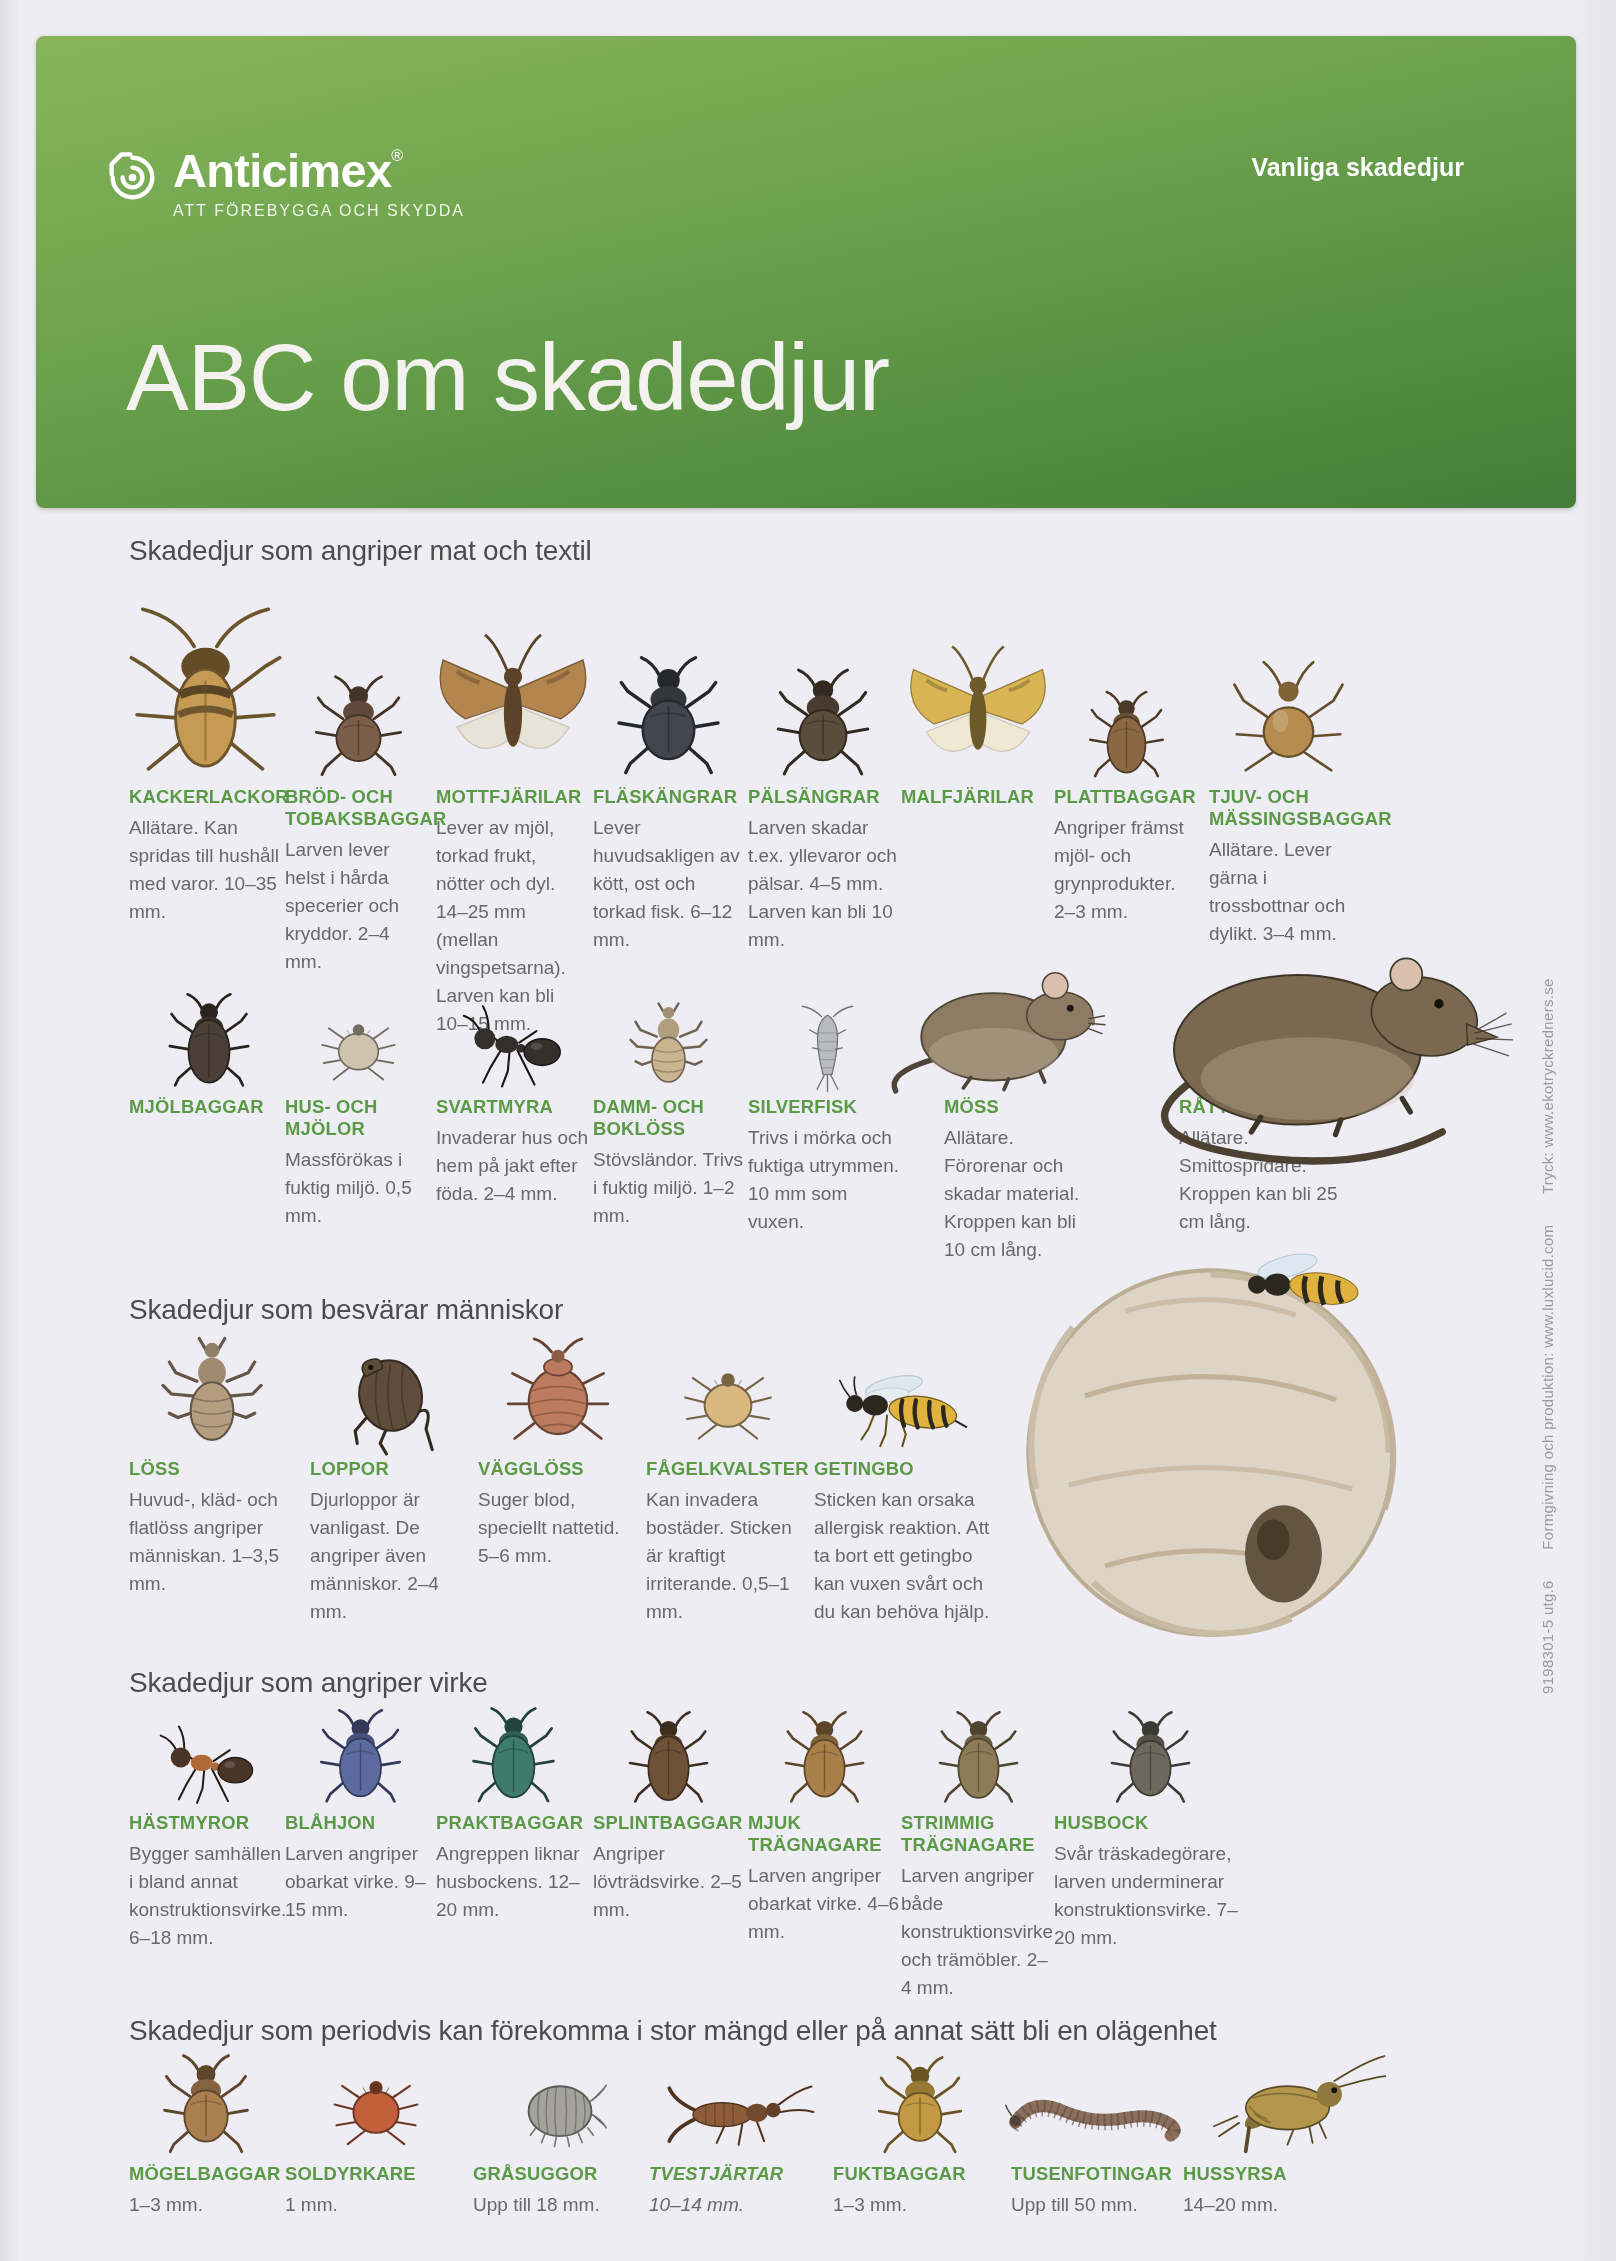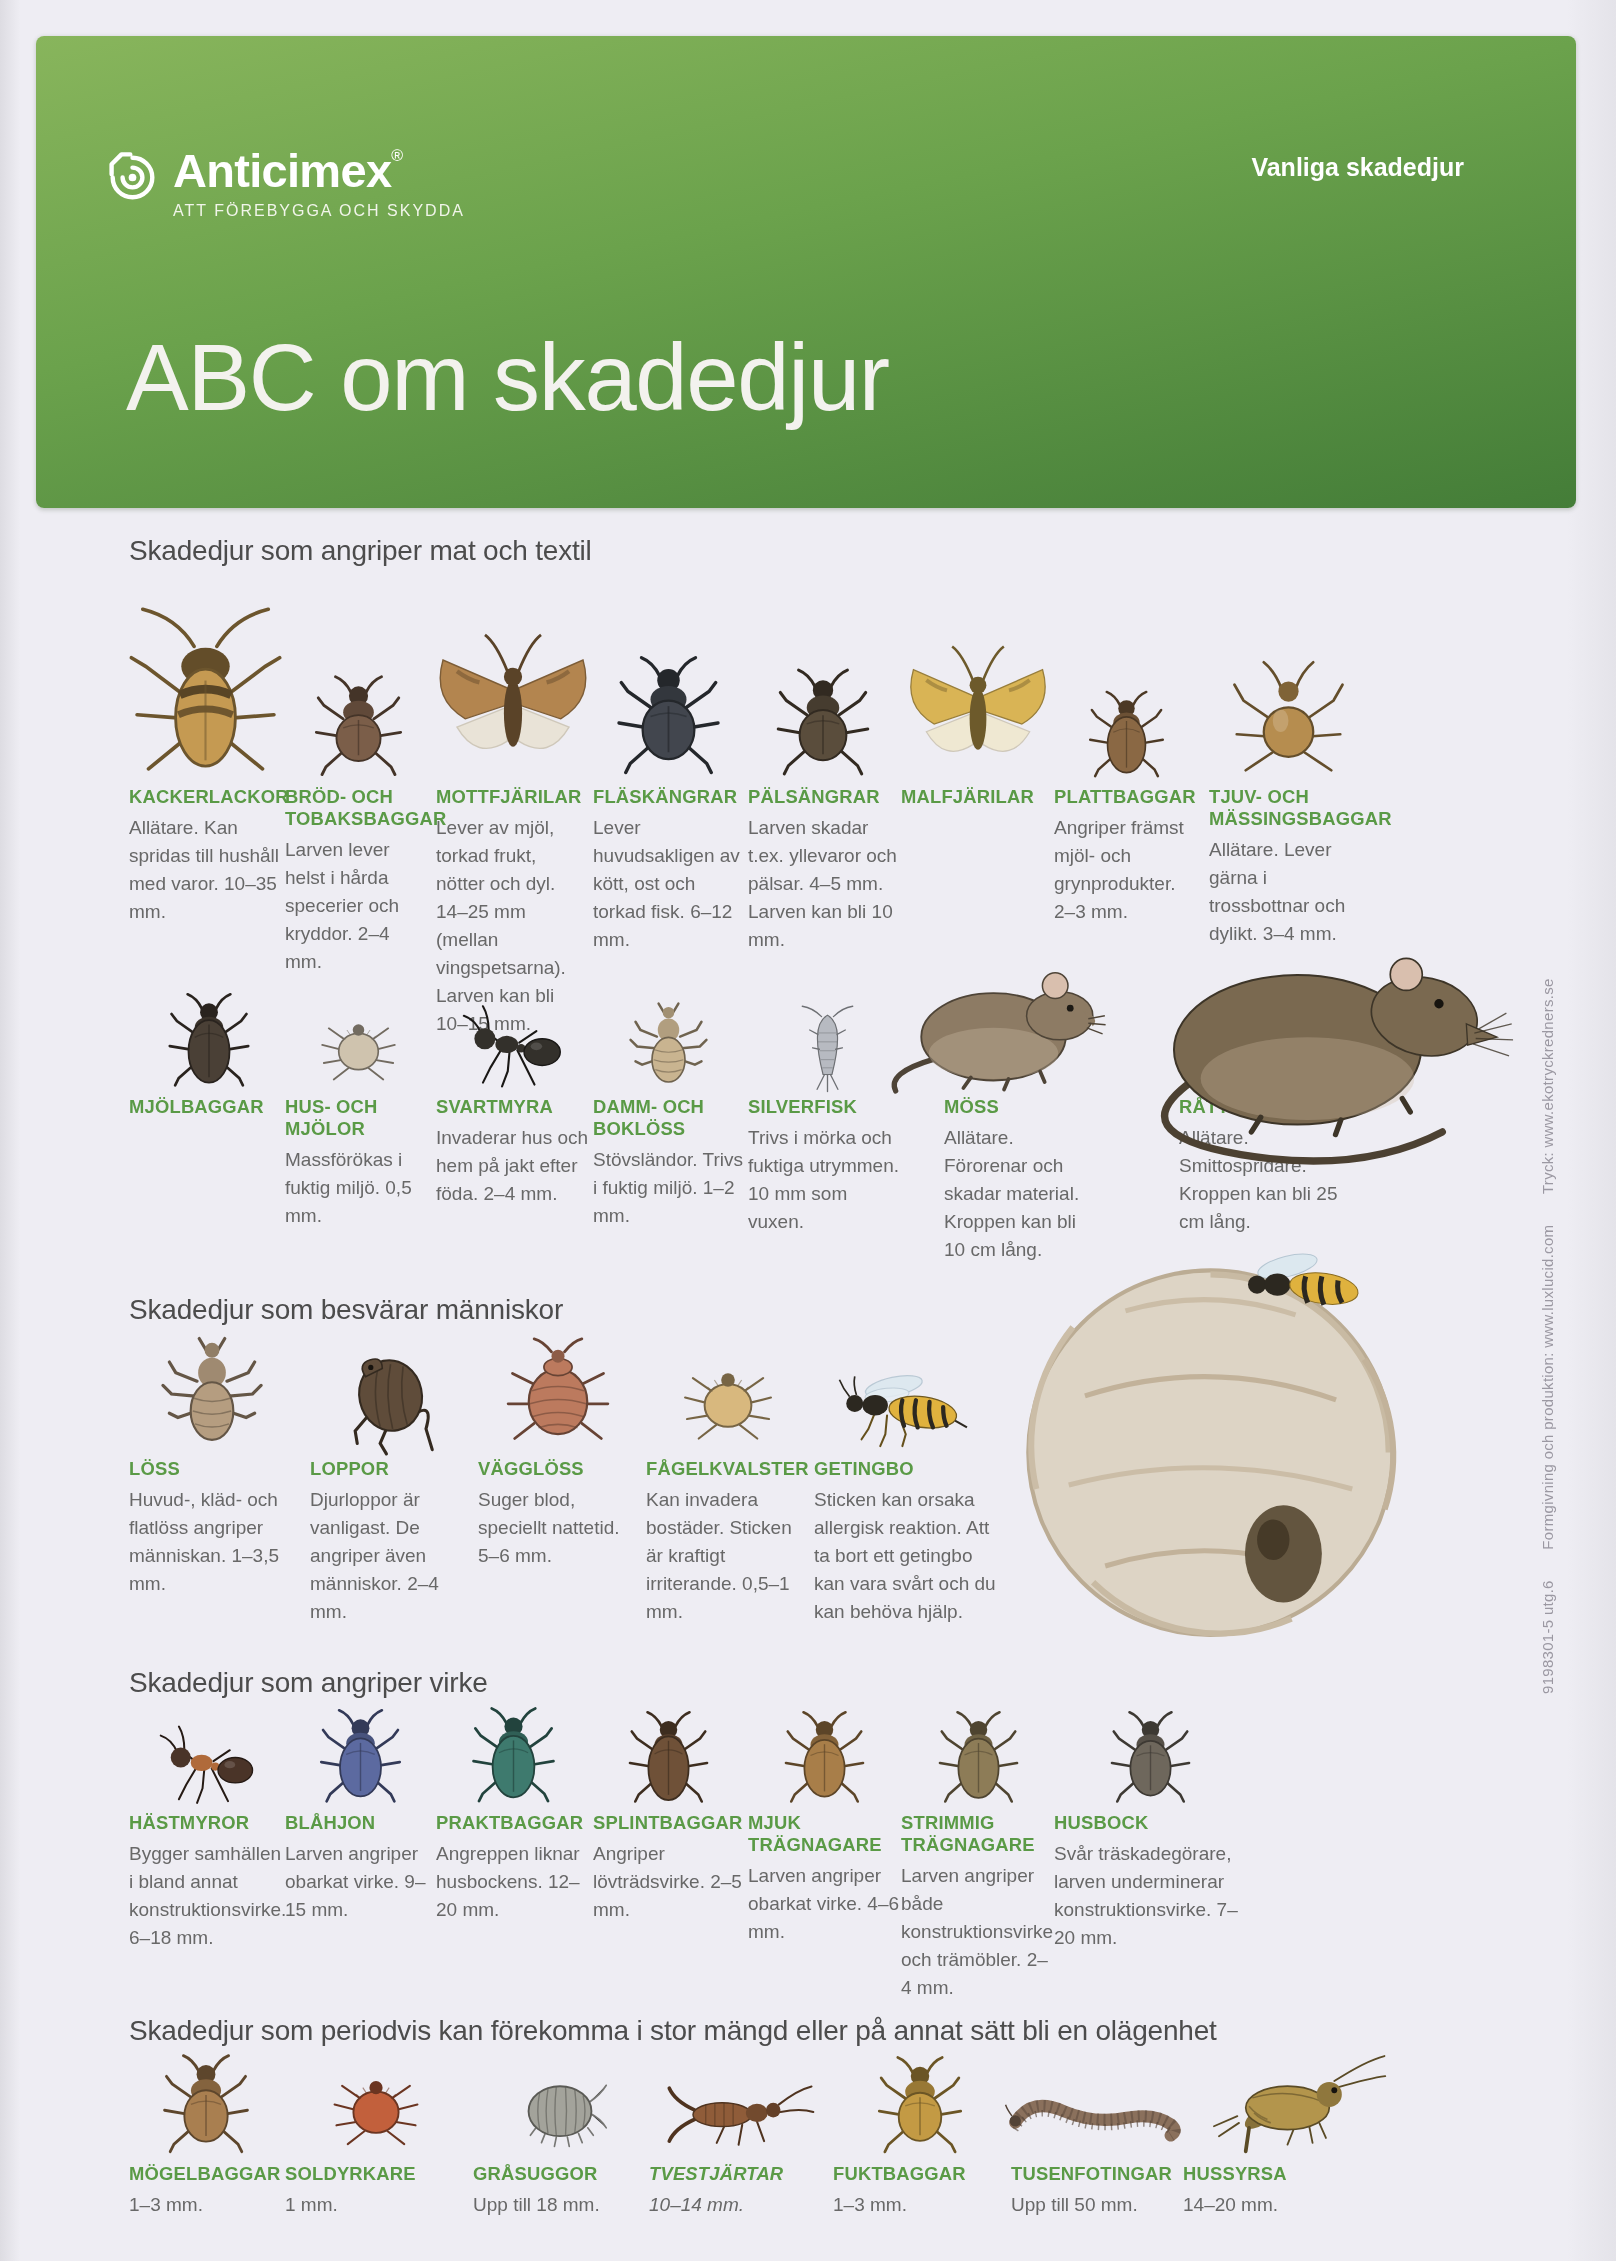--- a/index.html
+++ b/index.html
@@ -519,21 +519,21 @@
 <g stroke="#2c2820" stroke-width="5" fill="none" stroke-linecap="round">
 <path d="M76 52 Q72 66 78 82"></path>
               <path d="M92 52 Q88 68 94 84"></path>
               <path d="M108 54 Q106 70 112 84"></path>
               <path d="M124 60 Q124 74 128 82"></path>
             </g>
 <path d="M138 76 L152 84" stroke="#2c2820" stroke-width="2.5"></path>
           </svg>
         </div>
         <div class="pest-name">GETINGBO</div>
-        <div class="pest-desc">Sticken kan orsaka allergisk reaktion. Att ta bort ett getingbo kan vara svårt och du kan behöva hjälp.</div>
+        <div class="pest-desc">Sticken kan orsaka allergisk reaktion. Att ta bort ett getingbo kan vuxen svårt och du kan behöva hjälp.</div>
       </div>
       <div class="abs-illus" style="left: 1008px; top: 1242px; width: 405px; height: 405px;">
         <svg width="405" height="405" viewBox="0 0 200 200" preserveAspectRatio="xMidYMax meet">
 <circle cx="100" cy="104" r="90" fill="#ddd4c5" stroke="#bbac94" stroke-width="2"></circle>
 <path d="M100 16 A88 88 0 0 1 188 104" fill="none" stroke="#c8baa3" stroke-width="3"></path>
 <path d="M32 42 A90 92 0 0 0 14 122" fill="none" stroke="#cbbda7" stroke-width="3"></path>
 <path d="M176 58 A86 86 0 0 1 186 132" fill="none" stroke="#c2b29a" stroke-width="3"></path>
 <path d="M42 168 A90 90 0 0 0 140 186" fill="none" stroke="#c8baa3" stroke-width="3"></path>
 <path d="M58 34 Q100 22 142 36" stroke="#cbbda7" stroke-width="2.5" fill="none"></path>
 <path d="M38 76 Q100 56 162 78" stroke="#c2b29a" stroke-width="2.5" fill="none"></path>

